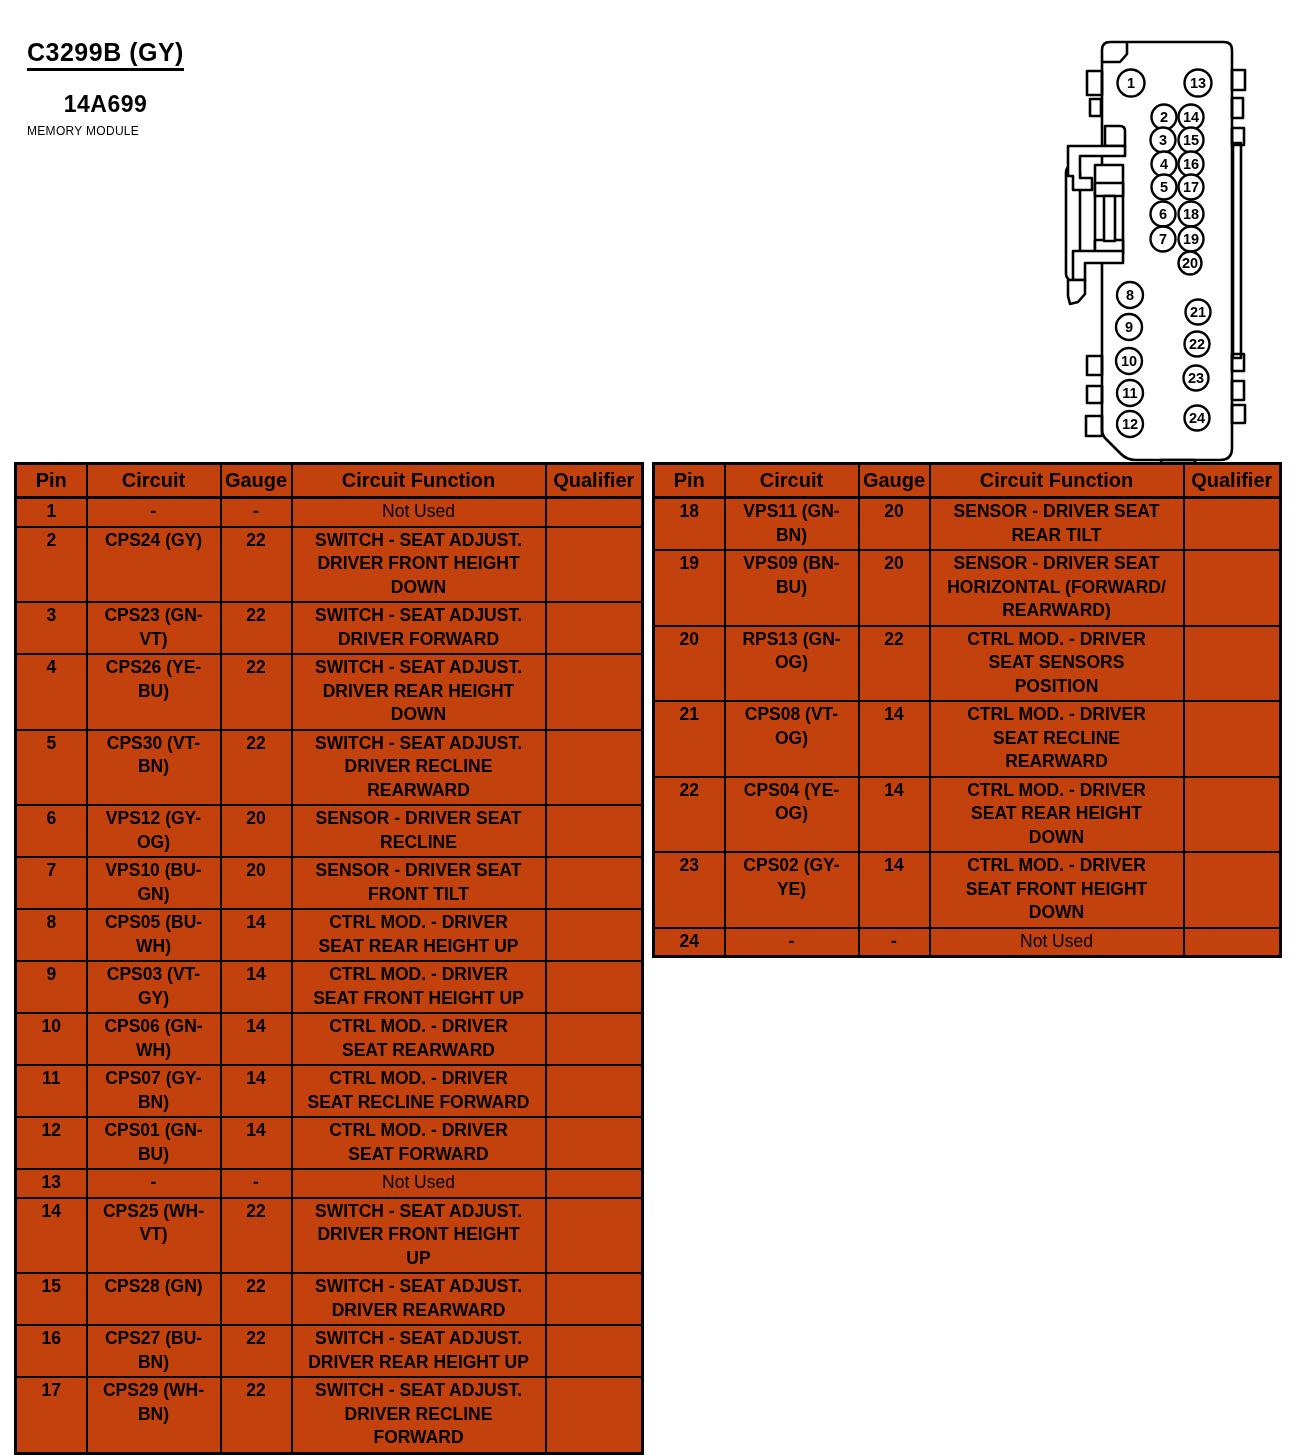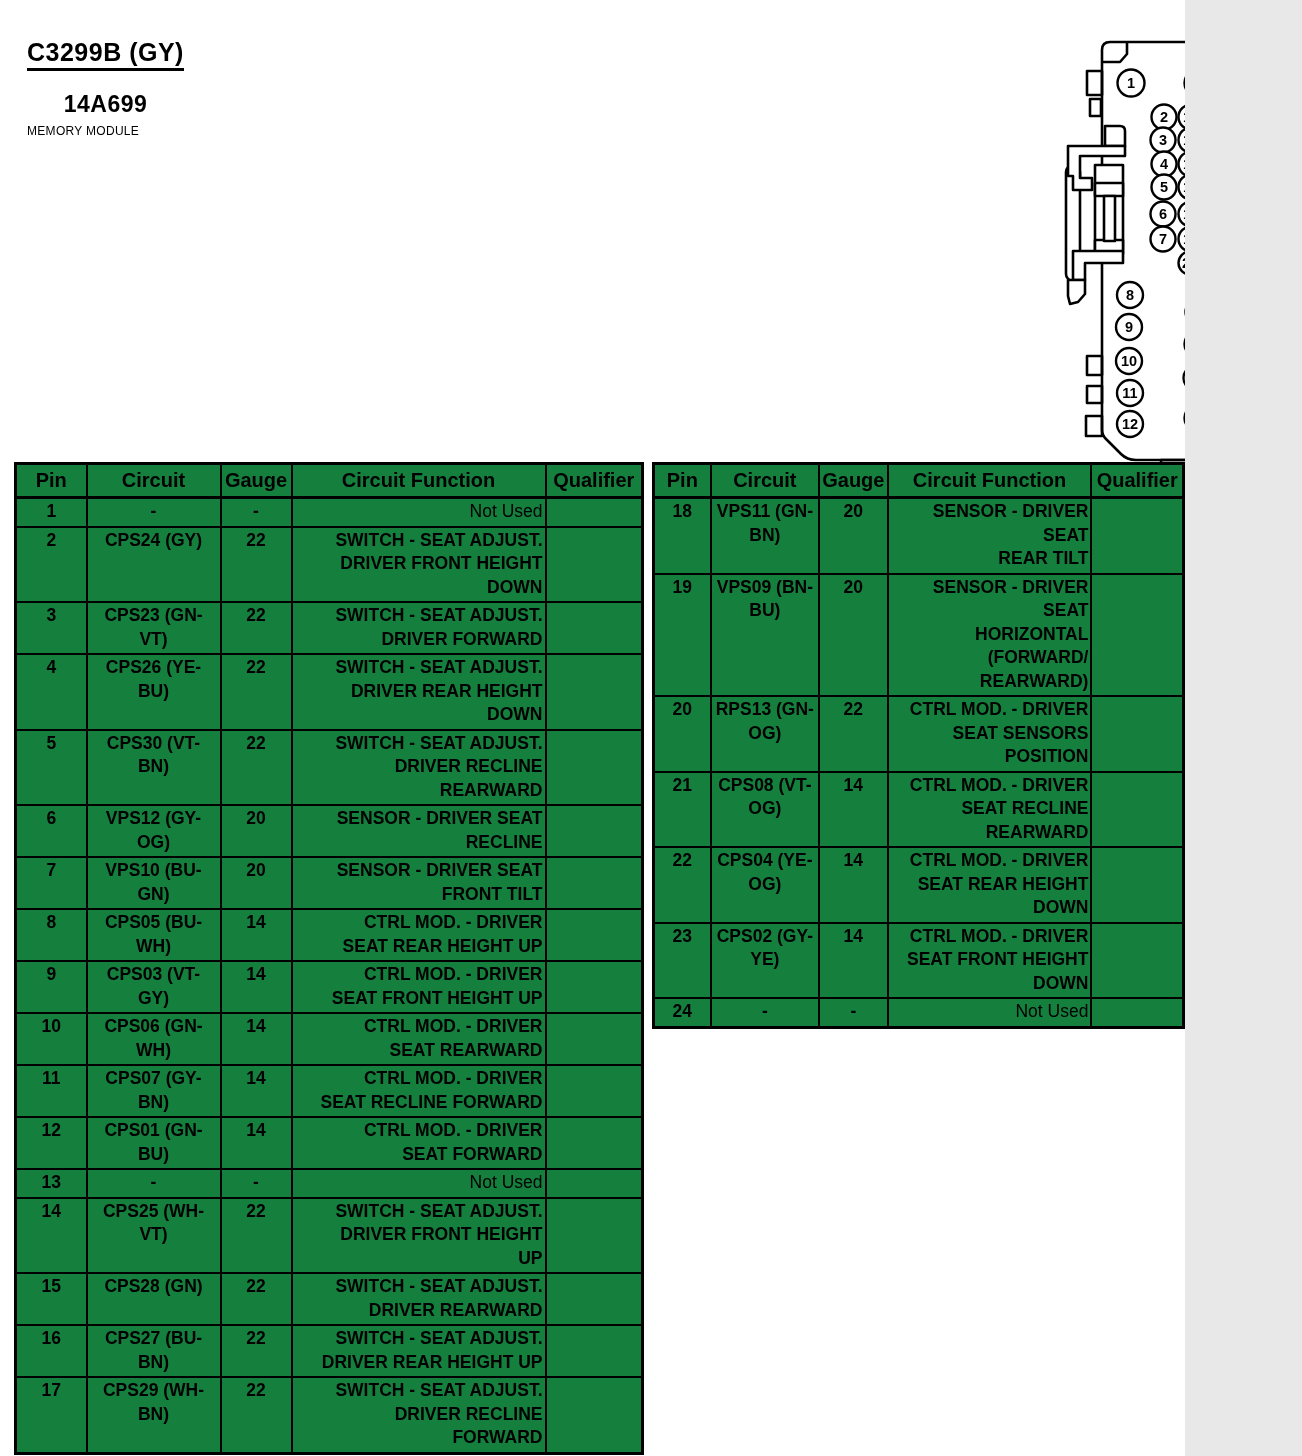--- a/index.html
+++ b/index.html
@@ -1,17 +1,17 @@
 <!DOCTYPE html>
 <html><head>
 <meta charset="utf-8">
 <style>
   html,body { margin:0; padding:0; background:#e8e8e8; }
   #page {
-    position:relative; width:1185px; height:1456px;
+    position:relative; width:1302px; height:1456px;
     background:#ffffff; overflow:hidden;
     font-family:"Liberation Sans", sans-serif; color:#000;
   }
   
   #doc-header { position:absolute; left:27px; top:38px; }
   .connector-id {
     display:inline-block; font-size:25px; font-weight:bold;
     border-bottom:3px solid #000; padding-bottom:1px; letter-spacing:0.5px;
   }
   .part-number { font-size:23px; font-weight:bold; margin-top:20px; letter-spacing:0.5px;text-align:center; }
@@ -26,37 +26,37 @@
   #pin-circles circle { fill:#fff; stroke:#000; stroke-width:2.4; }
   #pin-circles text {
     font-family:"Liberation Sans", sans-serif; font-size:14.5px; font-weight:bold;
     text-anchor:middle; fill:#000; stroke:none;
   }
 
   
   .pin-table {
     position:absolute; top:462px;
     border-collapse:collapse; table-layout:fixed;
-    border:3px solid #000; background:#15803d;
+    border:3px solid #000; background:#c2410c;
   }
   #left-table  { left:14px;  }
   #right-table { left:652px; }
   .pin-table th {
     border:2px solid #000; border-bottom-width:3px;
     font-size:20px; font-weight:bold; text-align:center;
     padding:3px 0 4px 0; line-height:24px;
   }
   .pin-table td {
     border:2px solid #000; vertical-align:top;
     font-size:17.5px; font-weight:bold; line-height:23.5px;
     padding:1px 2px 2px 2px; white-space:pre-line;
     overflow:hidden;
   }
   .cell-pin, .cell-circuit, .cell-gauge, .cell-qualifier { text-align:center; }
-  .cell-function { text-align:right; padding-left:4px;margin-top:32px; }
+  .cell-function { text-align:center; padding-left:4px;margin-top:32px; }
   td.nu { font-weight:normal; }
 </style>
 </head>
 <body>
 
 <div id="page">
 
   <div id="doc-header">
     <div class="connector-id">C3299B (GY)</div>
     <div class="part-number">14A699</div>

